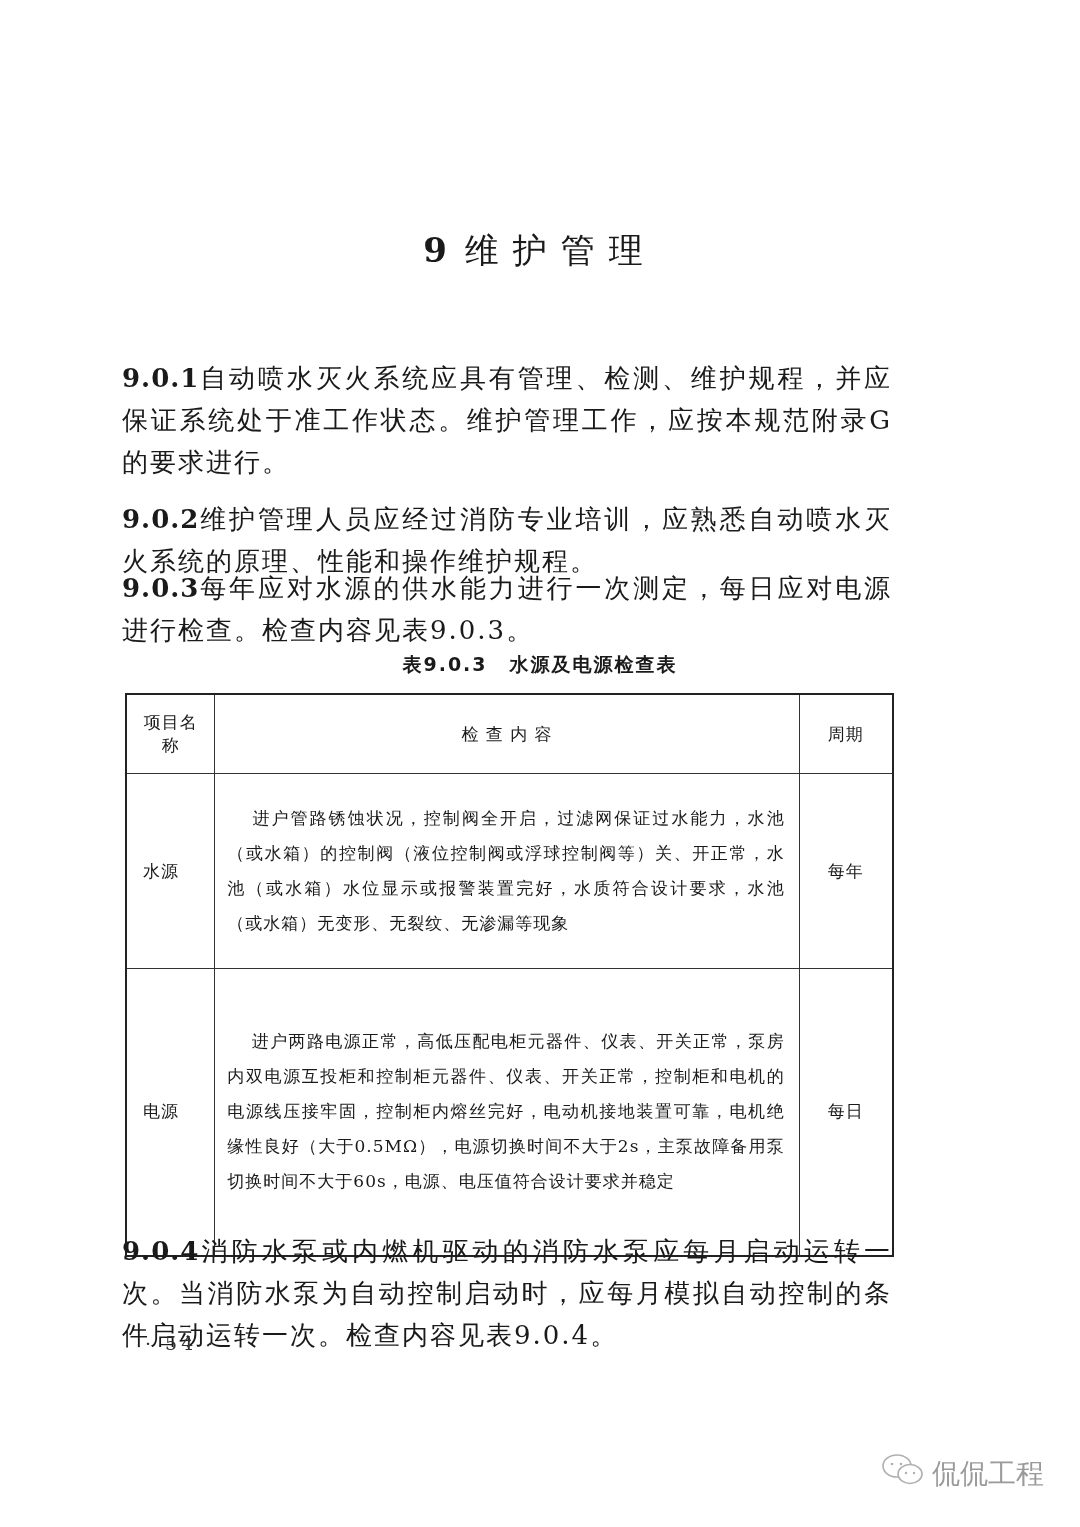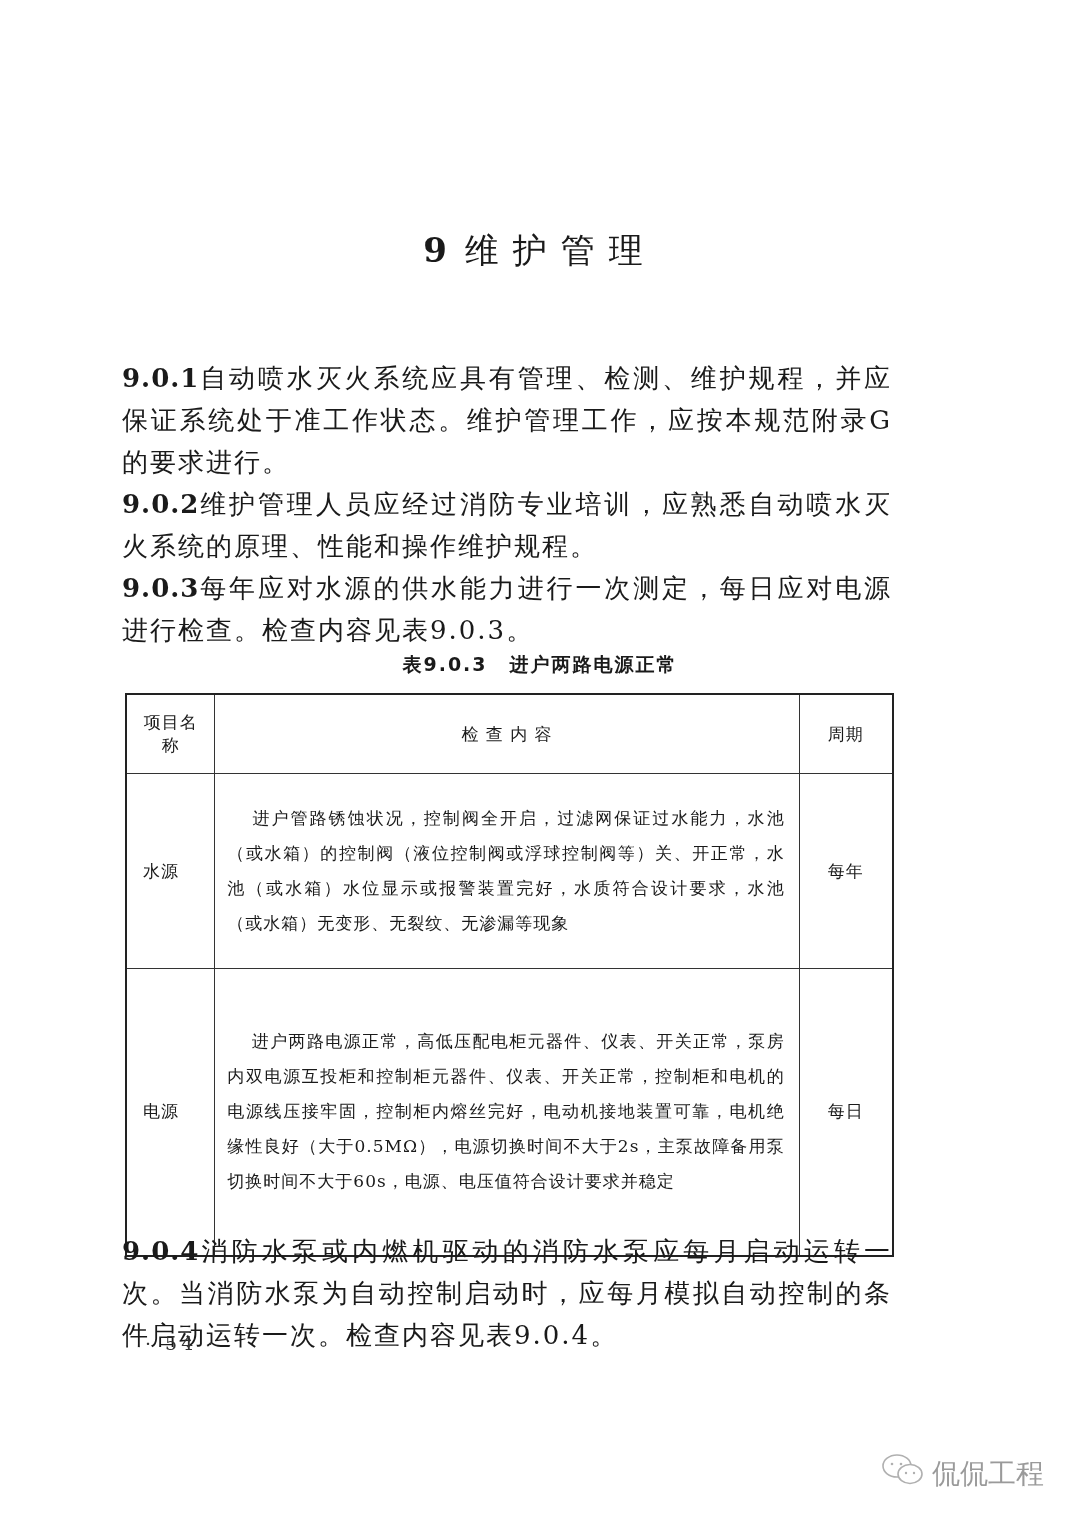--- a/index.html
+++ b/index.html
@@ -51,30 +51,30 @@
 <body>
 
 <div class="chapter-title">
   <span class="num">9</span><span>维护管理</span>
 </div>
 
 <div class="para" style="top:357px;">
   <span class="clause">9.0.1</span><span>自动喷水灭火系统应具有管理、检测、维护规程，并应保证系统处于准工作状态。维护管理工作，应按本规范附录G的要求进行。</span>
 </div>
 
-<div class="para" style="top:483px;">
+<div class="para" style="top:498px;">
   <span class="clause">9.0.2</span><span>维护管理人员应经过消防专业培训，应熟悉自动喷水灭火系统的原理、性能和操作维护规程。</span>
 </div>
 
 <div class="para" style="top:567px;">
   <span class="clause">9.0.3</span><span>每年应对水源的供水能力进行一次测定，每日应对电源进行检查。检查内容见表9.0.3。</span>
 </div>
 
 <div class="table-caption">
-  <span class="tnum">表9.0.3</span><span>进户两路电源正常</span>
+  <span class="tnum">表9.0.3</span><span>水源及电源检查表</span>
 </div>
 
 <table class="check">
   <colgroup>
     <col style="width:89px">
     <col style="width:586px">
     <col style="width:94px">
   </colgroup>
   <thead>
     <tr>

